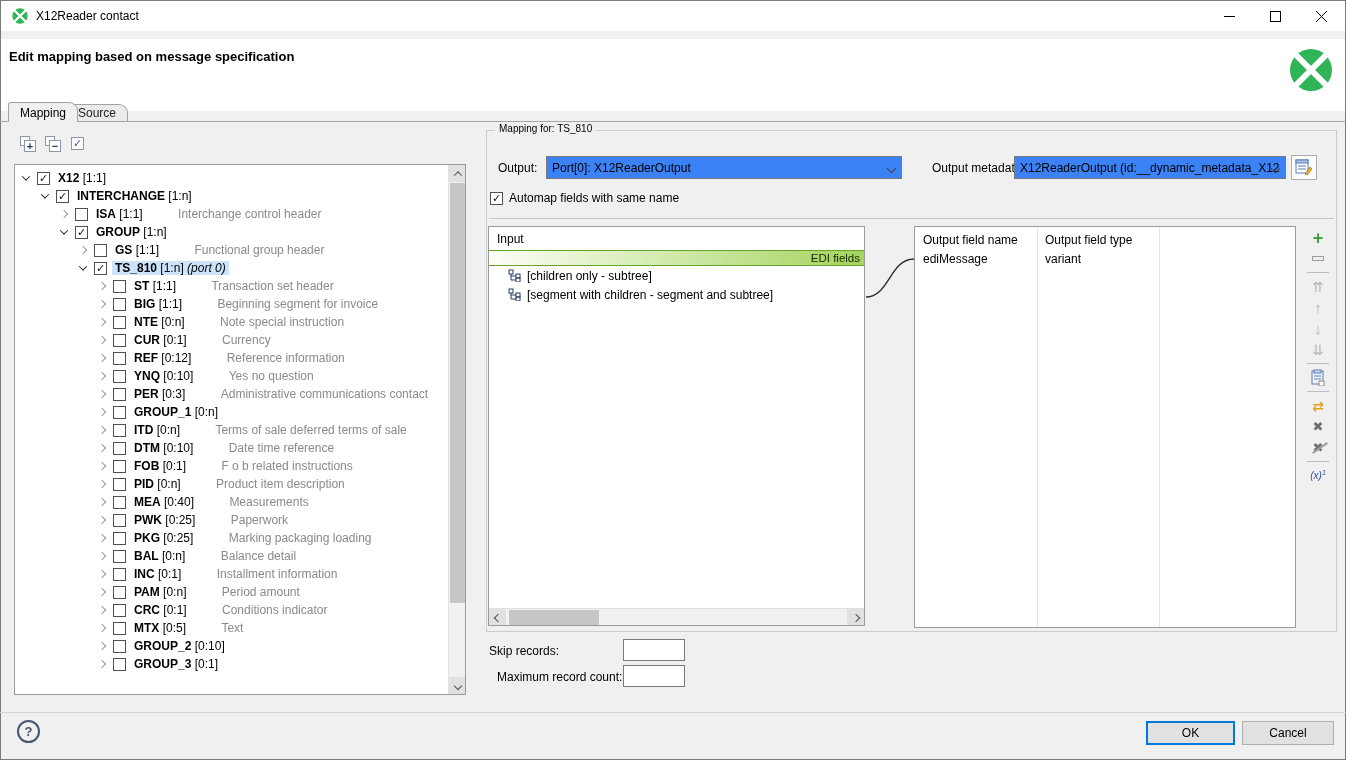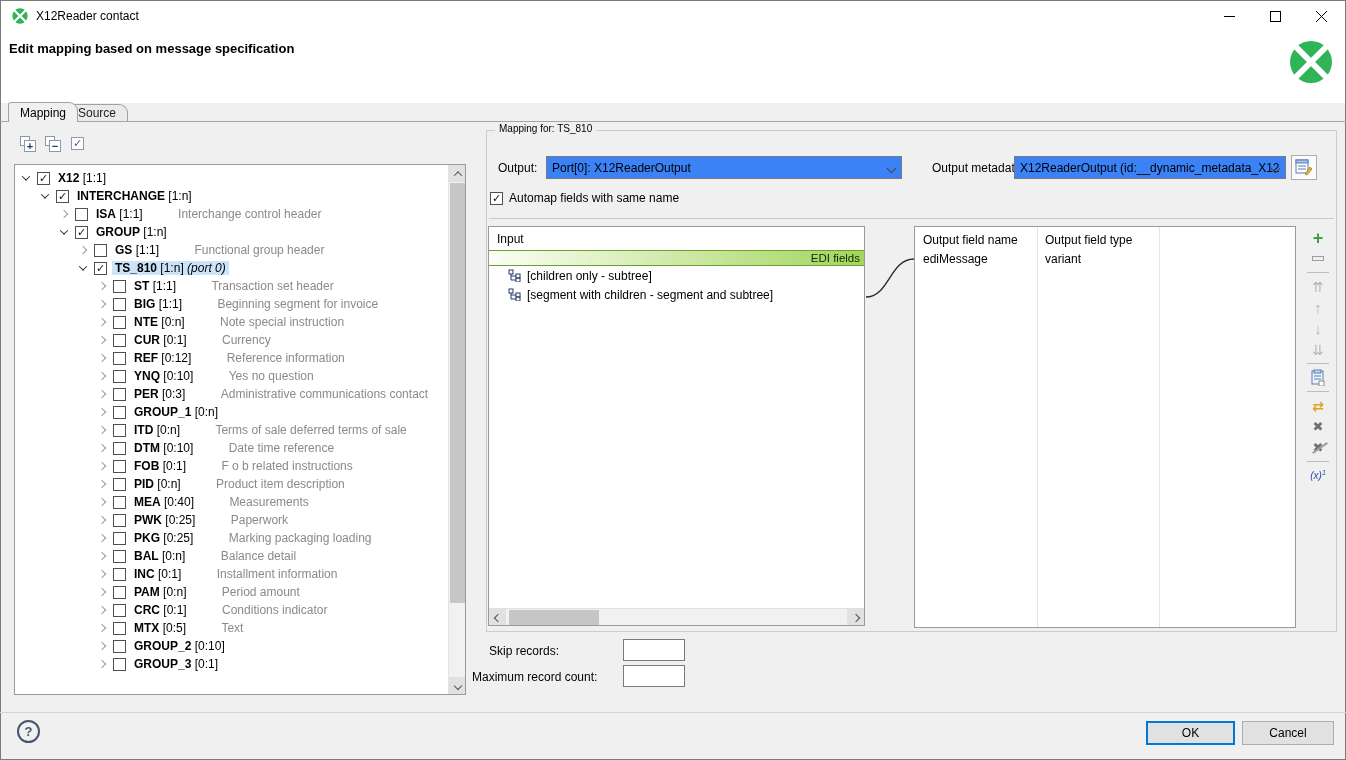--- a/index.html
+++ b/index.html
@@ -9,21 +9,21 @@
   *{box-sizing:border-box; margin:0; padding:0;}
   body{font-family:"Liberation Sans","DejaVu Sans",sans-serif; background:#6d6d6d;}
   .window{position:relative; width:1346px; height:760px; background:var(--content-bg);
     box-shadow:inset 0 0 0 1px #7a7a7a; overflow:hidden; font-size:12px; color:#000;}
   
   .titlebar{position:absolute; left:1px; top:1px; width:1344px; height:30px; background:#fff; display:flex; align-items:center;}
   .title-text{margin-left:8px; font-size:12px;}
   .clover-sm{margin-left:11px; width:16px; height:16px;}
   .win-controls{position:absolute; right:1px; top:0; height:30px; display:flex;}
   .win-btn{width:46px; height:30px; display:flex; align-items:center; justify-content:center;}
-  .white-header{position:absolute; left:1px; top:31px; width:1344px; height:72px; background:#fff;}
+  .white-header{position:absolute; left:1px; top:39px; width:1344px; height:72px; background:#fff;}
   .subtitle{position:absolute; left:8px; top:10px; font-size:13px; font-weight:bold;}
   .clover-lg{position:absolute; right:12px; top:9px; width:44px; height:44px;}
   
   .tabline{position:absolute; left:0; top:121px; width:1346px; height:1px; background:#a5a5a5; z-index:1;}
   .tab{position:absolute; border:1px solid #9aa2aa; border-bottom:none; border-radius:3px 9px 0 0;
     padding:0 11px; display:flex; align-items:center; font-size:12px;}
   .tab.active{left:8px; top:102px; height:20px; background:var(--content-bg); z-index:3;}
   .tab.inactive{left:66px; top:104px; height:17px; background:#ebebeb; z-index:2; color:#222;}
   
   .tree-toolbar{position:absolute; left:20px; top:136px; display:flex; gap:9px;}
@@ -505,21 +505,21 @@
         </div>
         <div class="side-sep"></div>
         <div class="sbtn">
           <span style="color:#2d53a0;font-size:10px;font-style:italic">(x)<sup style="font-size:7px">1</sup></span>
         </div>
       </div>
   </div>
 
   <span class="row-label" style="left:489px; top:644px; position:absolute">Skip records:</span>
   <input class="field-input" style="left: 623px; top: 639px;" value="">
-  <span class="row-label" style="left:472px; top:670px; position:absolute">Maximum record count:</span>
+  <span class="row-label" style="left:497px; top:670px; position:absolute">Maximum record count:</span>
   <input class="field-input" style="left: 623px; top: 665px;" value="">
 
   <div class="footer-line"></div>
   <div class="help-btn">
       <span>?</span>
     </div>
   <div class="btn ok">
       <span>OK</span>
     </div>
   <div class="btn cancel">

